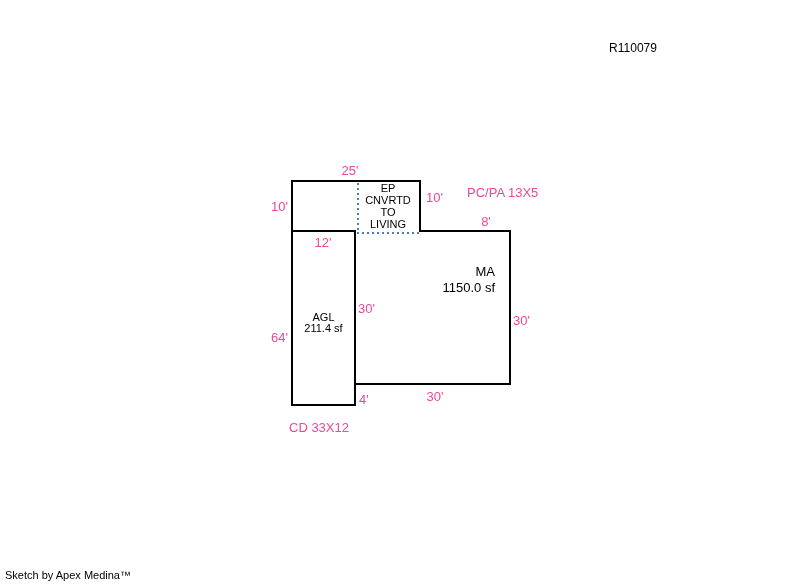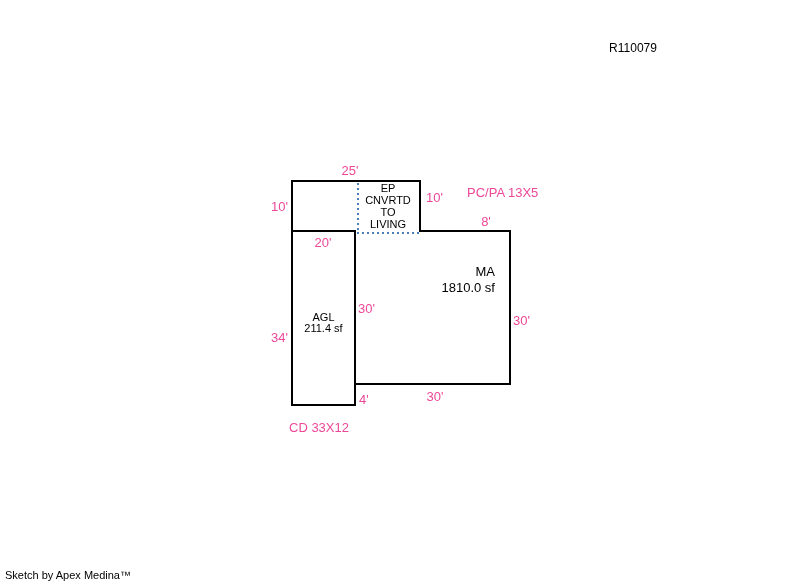--- a/index.html
+++ b/index.html
@@ -92,39 +92,39 @@
   </svg>
 
   <div id="title-block">
     <div>R110079</div>
   </div>
 
   <div class="lbl center" style="left:330px; top:164px; width:40px;">25'</div>
   <div class="lbl right" style="left:258px; top:200px; width:30px;">10'</div>
   <div class="lbl" style="left:426px; top:191px;">10'</div>
   <div class="lbl center" style="left:470px; top:215px; width:32px;">8'</div>
-  <div class="lbl center" style="left:306px; top:236px; width:34px;">20'</div>
+  <div class="lbl center" style="left:306px; top:236px; width:34px;">12'</div>
   <div class="lbl" style="left:358px; top:302px;">30'</div>
   <div class="lbl" style="left:513px; top:314px;">30'</div>
-  <div class="lbl right" style="left:258px; top:331px; width:30px;">34'</div>
+  <div class="lbl right" style="left:258px; top:331px; width:30px;">64'</div>
   <div class="lbl" style="left:359px; top:393px;">4'</div>
   <div class="lbl center" style="left:420px; top:390px; width:30px;">30'</div>
 
   <div id="ep-block">
     <div>EP</div>
     <div>CNVRTD</div>
     <div>TO</div>
     <div>LIVING</div>
   </div>
 
   <div class="lbl" style="left:467px; top:186px;">PC/PA 13X5</div>
 
   <div id="ma-block">
     <div>MA</div>
-    <div>1810.0 sf</div>
+    <div>1150.0 sf</div>
   </div>
 
   <div id="agl-block">
     <div>AGL</div>
     <div>211.4 sf</div>
   </div>
 
   <div class="lbl" style="left:289px; top:421px;">CD 33X12</div>
 
   <div id="footer-credit">Sketch by Apex Medina™</div>

